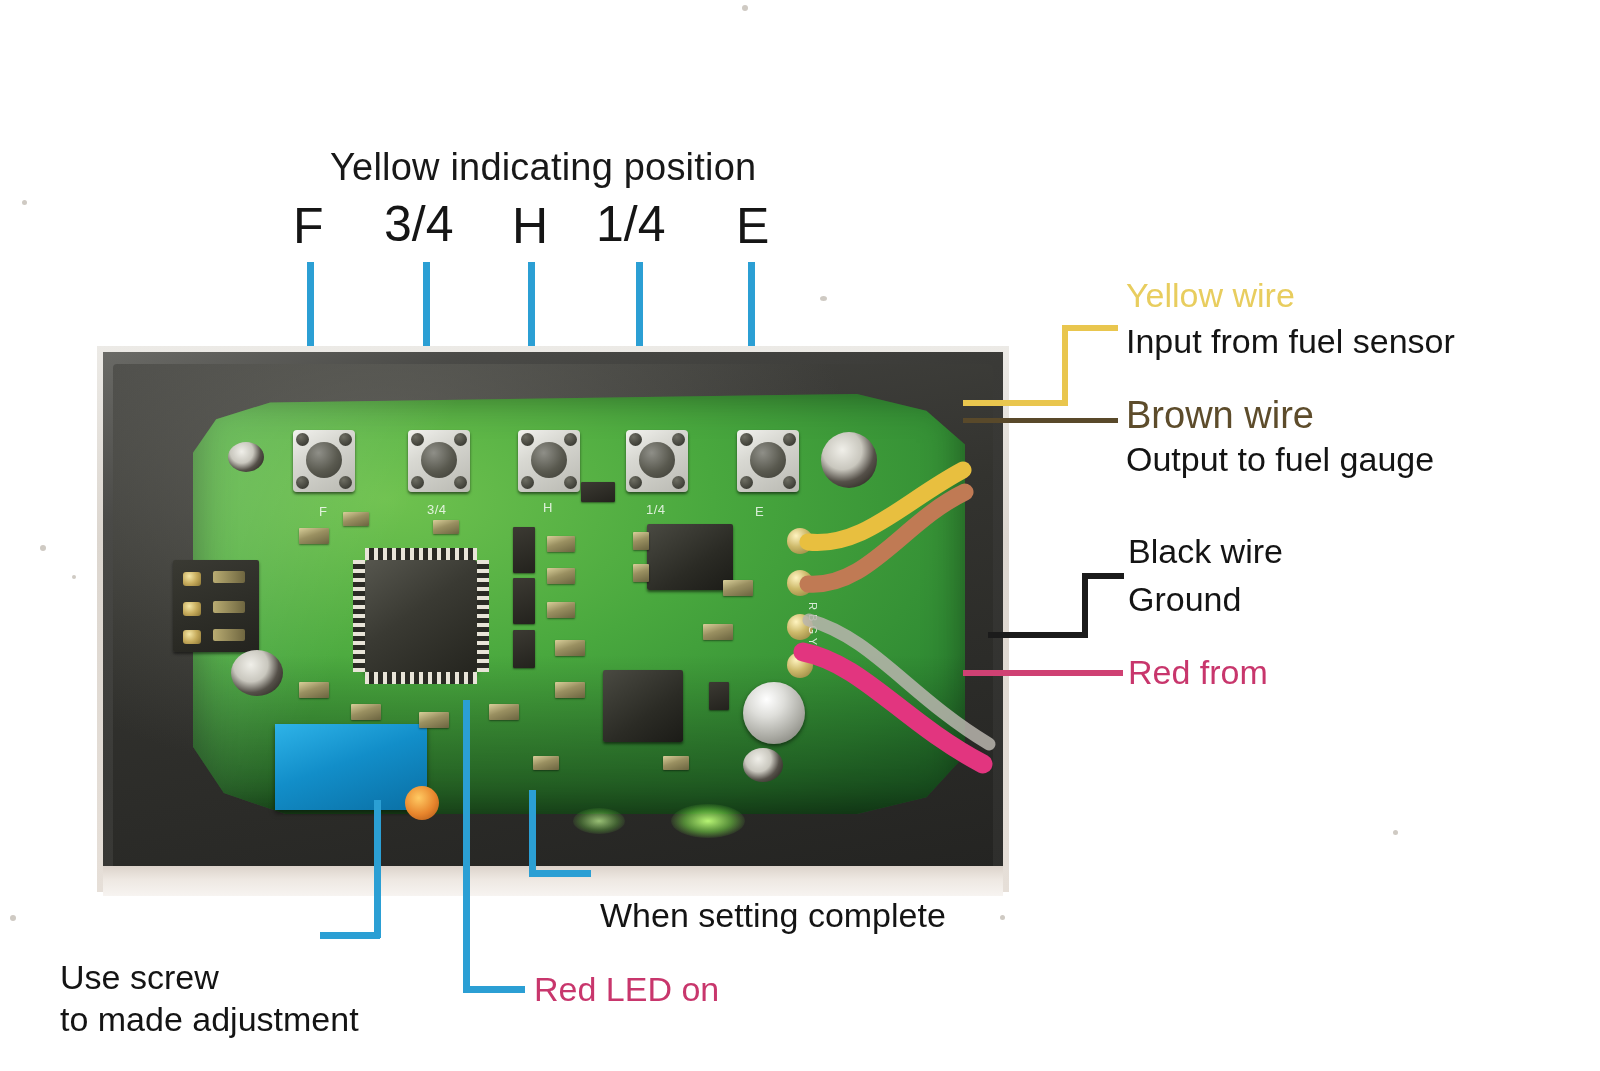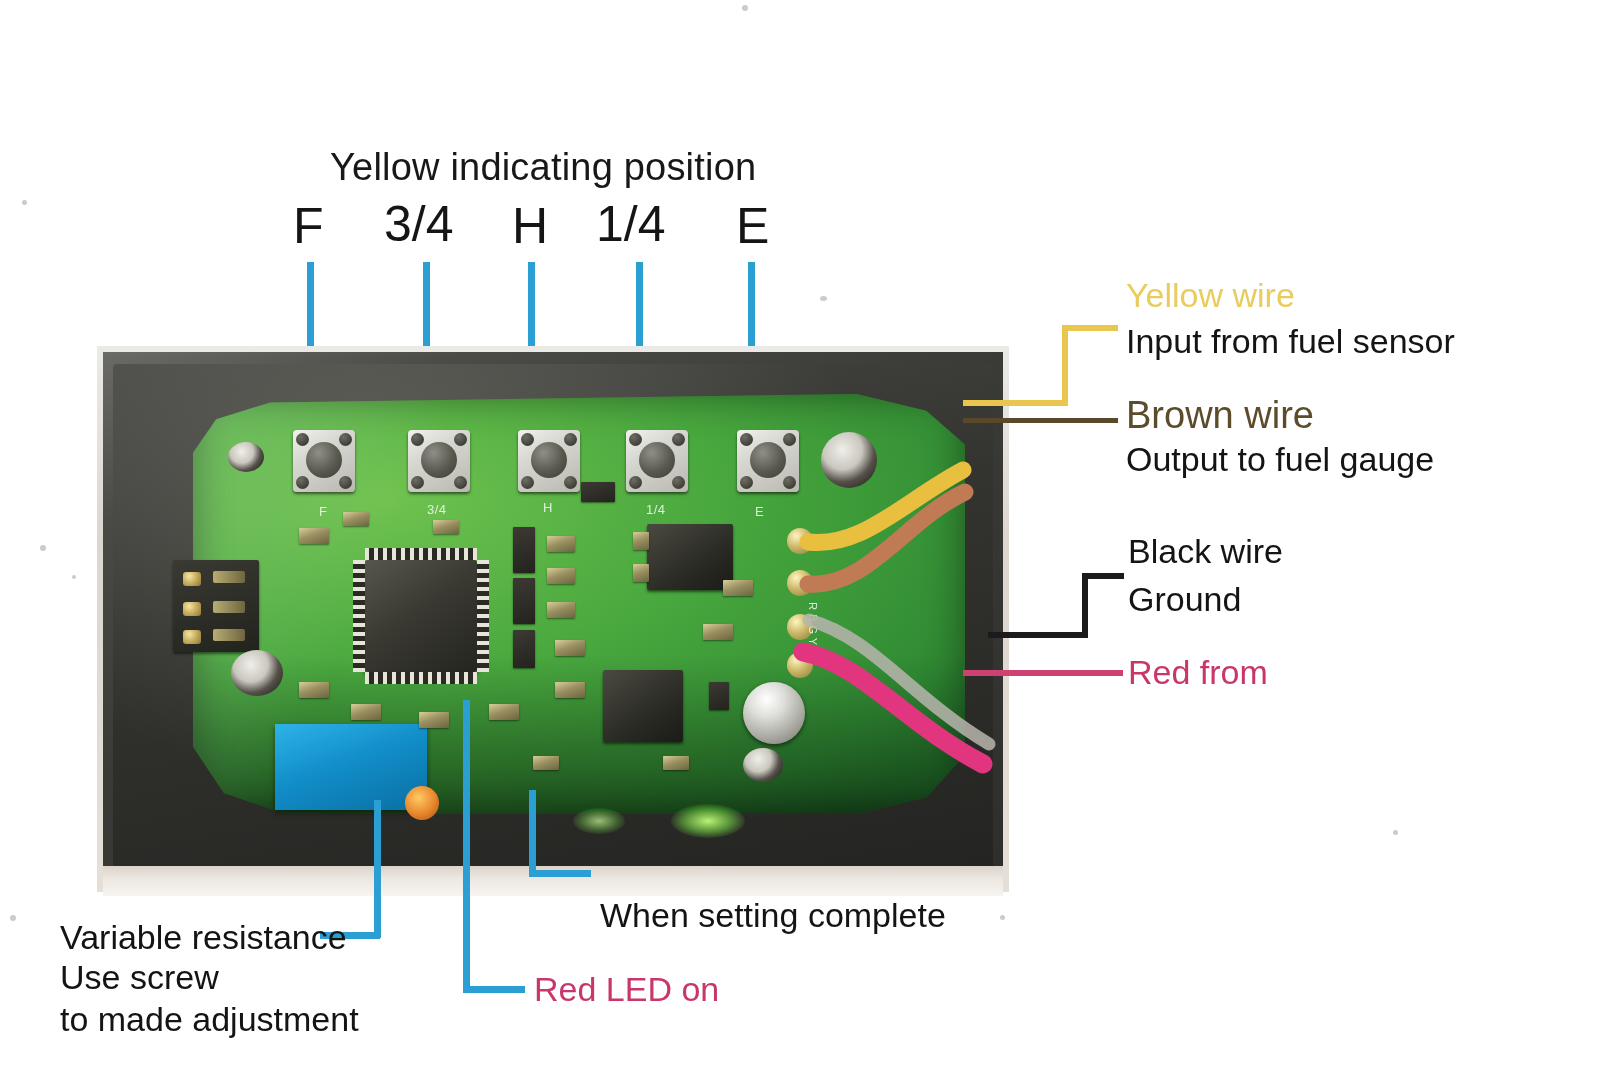--- a/index.html
+++ b/index.html
@@ -396,17 +396,16 @@
   <div class="txt lbl-txt" style="left:600px; top:898px;">When setting complete</div>
 
   <div class="lead lead-v" style="left:463px; top:700px; height:292px;"></div>
   <div class="lead lead-h" style="left:463px; top:986px; width:62px;"></div>
 
   <div class="txt lbl-pink" style="left:534px; top:972px;">Red LED on</div>
 
   <div class="lead lead-v" style="left:374px; top:800px; height:138px;"></div>
   <div class="lead lead-h" style="left:320px; top:932px; width:60px;"></div>
 
-  <div class="txt lbl-txt" style="left:60px; top:920px;">Variable resistance</div>
   <div class="txt lbl-txt" style="left:60px; top:960px;">Use screw</div>
   <div class="txt lbl-txt" style="left:60px; top:1002px;">to made adjustment</div>
 
 </div>
 
 </body></html>

